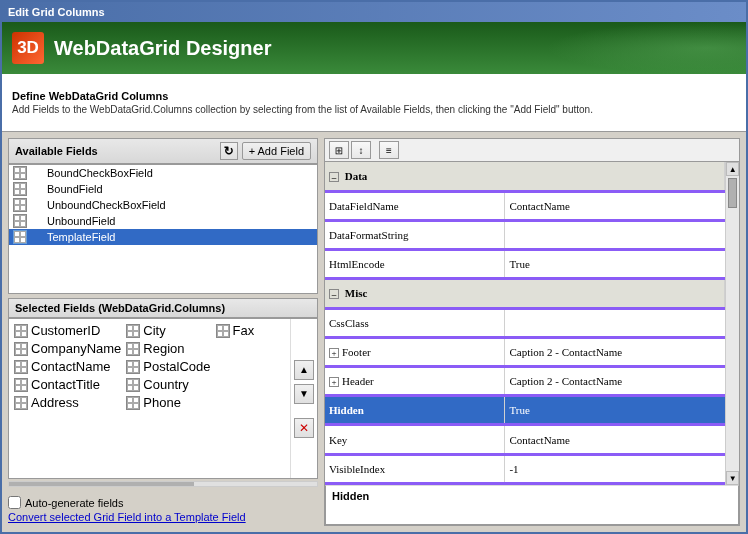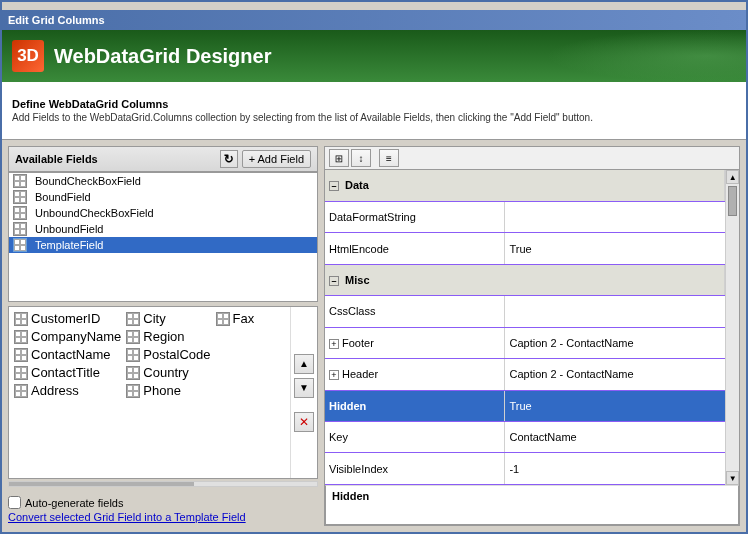--- a/index.html
+++ b/index.html
@@ -16,21 +16,20 @@
 
     .title-bar {
       background: linear-gradient(to right, #4a6ea8, #6b8dc8);
       color: white;
       padding: 3px 6px;
       font-size: 11px;
       font-weight: bold;
       display: flex;
       align-items: center;
       height: 20px;
-      margin-top: 8px;
     }
 
     .designer-header {
       background: linear-gradient(to bottom, #1a5a1a, #3a8a3a);
       height: 52px;
       display: flex;
       align-items: center;
       padding: 0 10px;
       gap: 10px;
       position: relative;
@@ -123,21 +122,21 @@
       flex: 1;
       overflow-y: auto;
       min-height: 120px;
     }
 
     .field-item {
       display: flex;
       align-items: center;
       padding: 1px 4px;
       cursor: pointer;
-      gap: 8px;
+      gap: 20px;
       font-size: 11px;
     }
 
     .field-item.selected {
       background: #316ac5;
       color: white;
     }
 
     .field-icon-grid {
       width: 14px;
@@ -308,22 +307,23 @@
       font-size: 11px;
     }
 
     .props-table table {
       width: 100%;
       border-collapse: collapse;
     }
 
     .props-row td {
       padding: 1px 4px;
-      border-bottom: 1px solid #8b5cf6;
+      border-bottom: 3px solid #8b5cf6;
       height: 18px;
+      font-family: Liberation Serif, serif;
     }
 
     .props-row td:first-child {
       width: 45%;
       border-right: 1px solid #d0d0d0;
     }
 
     .props-row.highlighted td {
       background: #316ac5;
       color: white;
@@ -481,20 +481,23 @@
                 <div></div>
                 <div></div>
                 <div></div>
               </div>
             <span>TemplateField</span>
           </div>
         </div>
       </div>
 
       <div style="flex:1; display:flex; flex-direction:column;">
+        <div class="panel-header">
+          <span>Selected Fields (WebDataGrid.Columns)</span>
+        </div>
         <div class="selected-fields-box">
           <div class="selected-fields-content">
             <div class="selected-field-item">
               <div class="field-icon-grid">
                   <div></div>
                   <div></div>
                   <div></div>
                   <div></div>
                 </div>
               <span>CustomerID</span>
@@ -629,20 +632,24 @@
           <table>
             <tbody>
 
               <tr class="props-row">
                 <td colspan="2" style="background:#e0e0d8; font-weight:bold; padding:1px 4px;">
                   <span class="expand-icon">–</span>
                   <span>Data</span>
                 </td>
               </tr>
               <tr class="props-row">
+                <td>DataFieldName</td>
+                <td>ContactName</td>
+              </tr>
+              <tr class="props-row">
                 <td>DataFormatString</td>
                 <td></td>
               </tr>
               <tr class="props-row">
                 <td>HtmlEncode</td>
                 <td>True</td>
               </tr>
 
               <tr class="props-row">
                 <td colspan="2" style="background:#e0e0d8; font-weight:bold; padding:1px 4px;">

